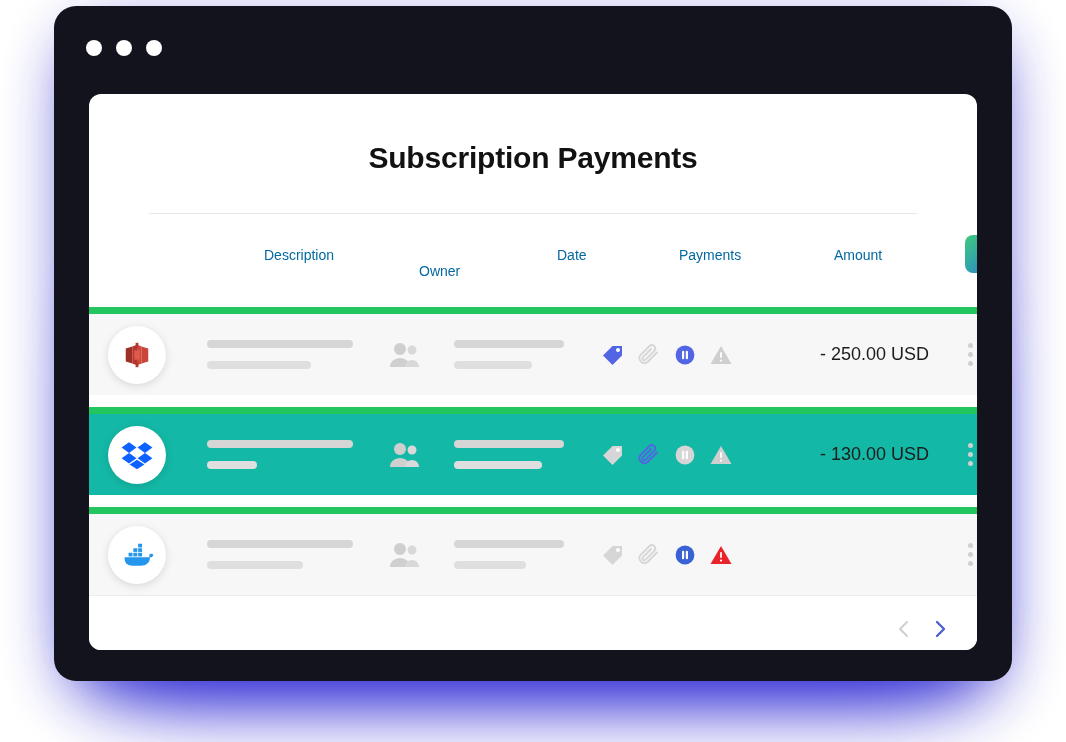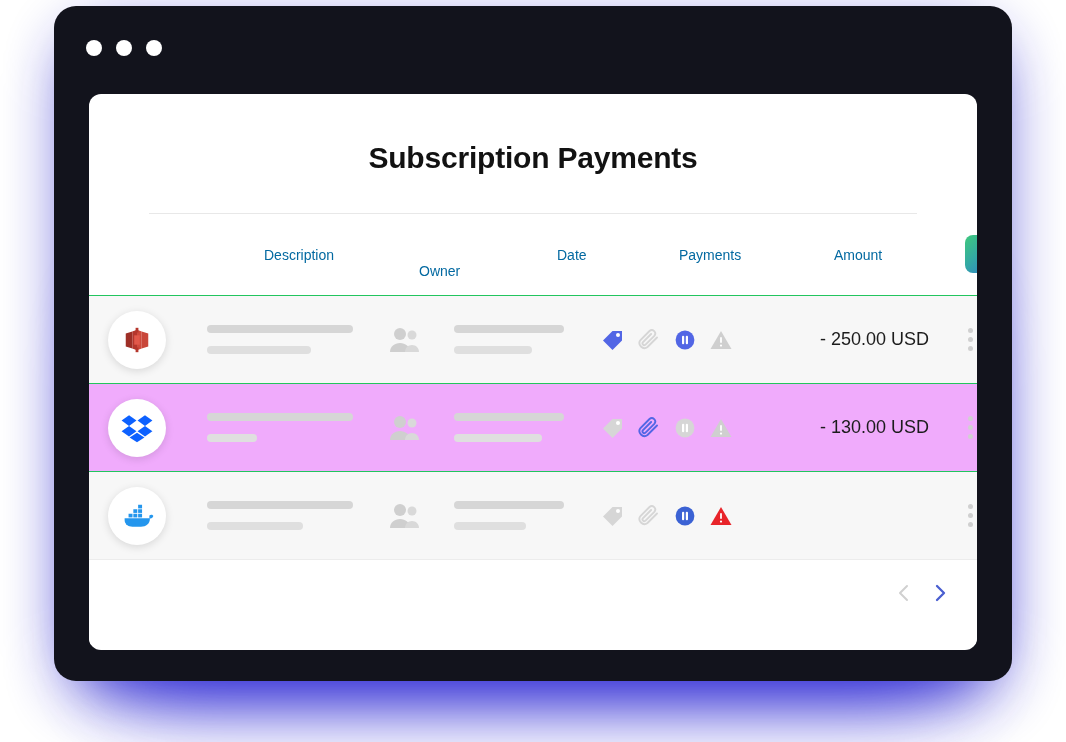--- a/index.html
+++ b/index.html
@@ -131,26 +131,27 @@
     cursor: pointer;
     display: flex;
     align-items: center;
     justify-content: center;
   }
 
   
   .row {
     position: relative;
     height: 88px;
-    border-top: 1px solid #22c55e;
-    display: flex;
-    align-items: center;
+    border-top: 7px solid #22c55e;
+    display: flex;
+    align-items: center;
+    margin-top: 12px;
   }
   .row.shaded { background: #f7f7f7; }
-  .row.plain  { background: #f0abfc; }
+  .row.plain  { background: #14b8a6; }
 
   .avatar {
     position: absolute;
     left: 19px;
     width: 58px;
     height: 58px;
     border-radius: 50%;
     background: #ffffff;
     box-shadow: 0 2px 9px rgba(0,0,0,.13);
     display: flex;

